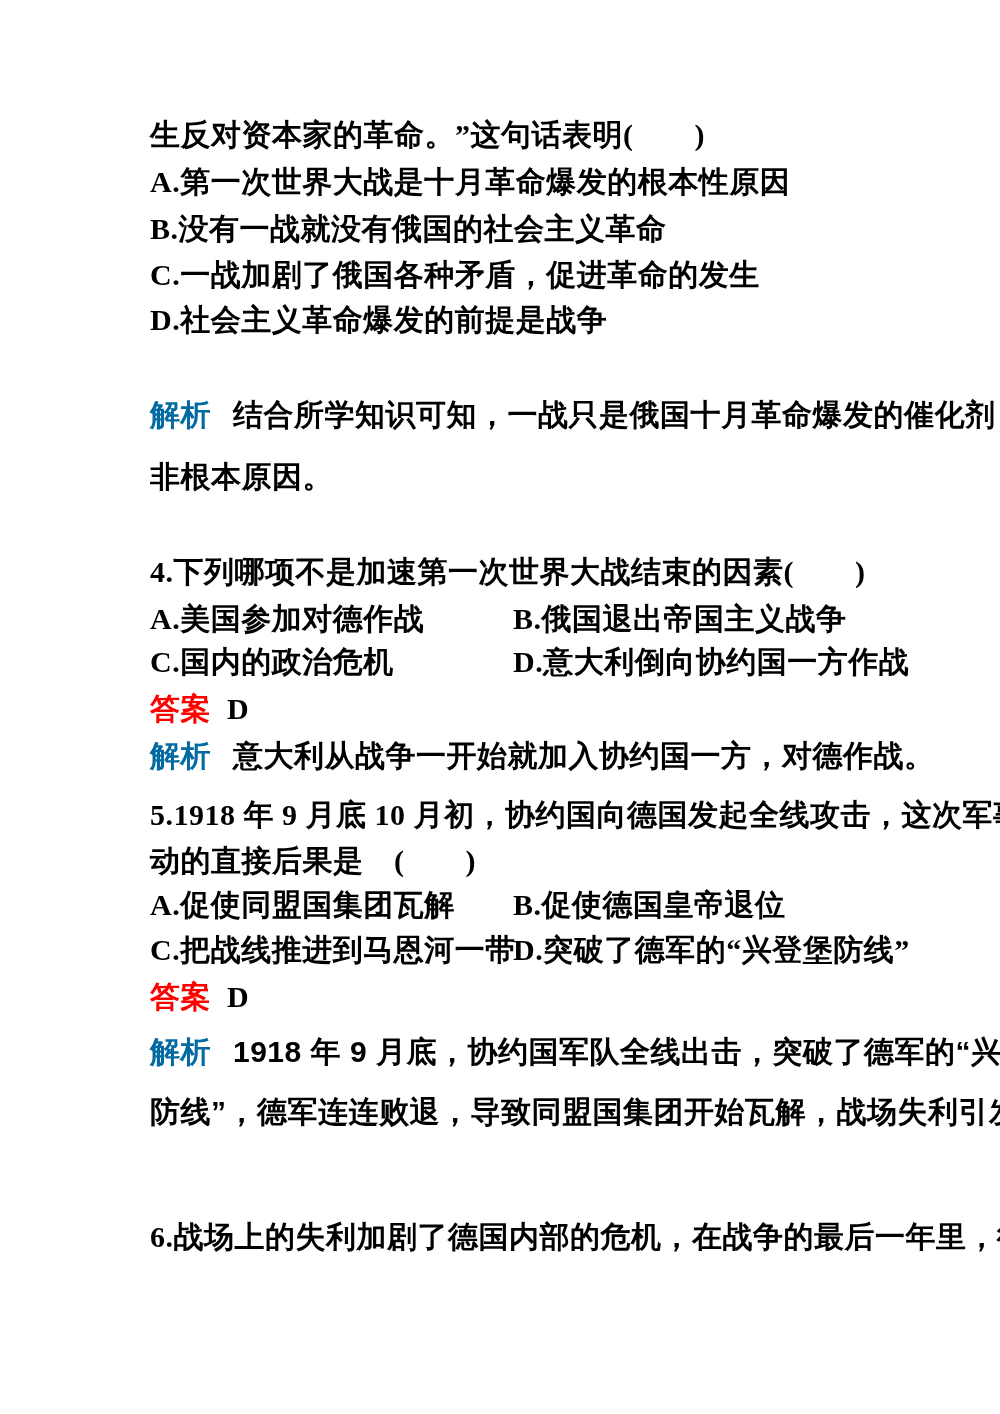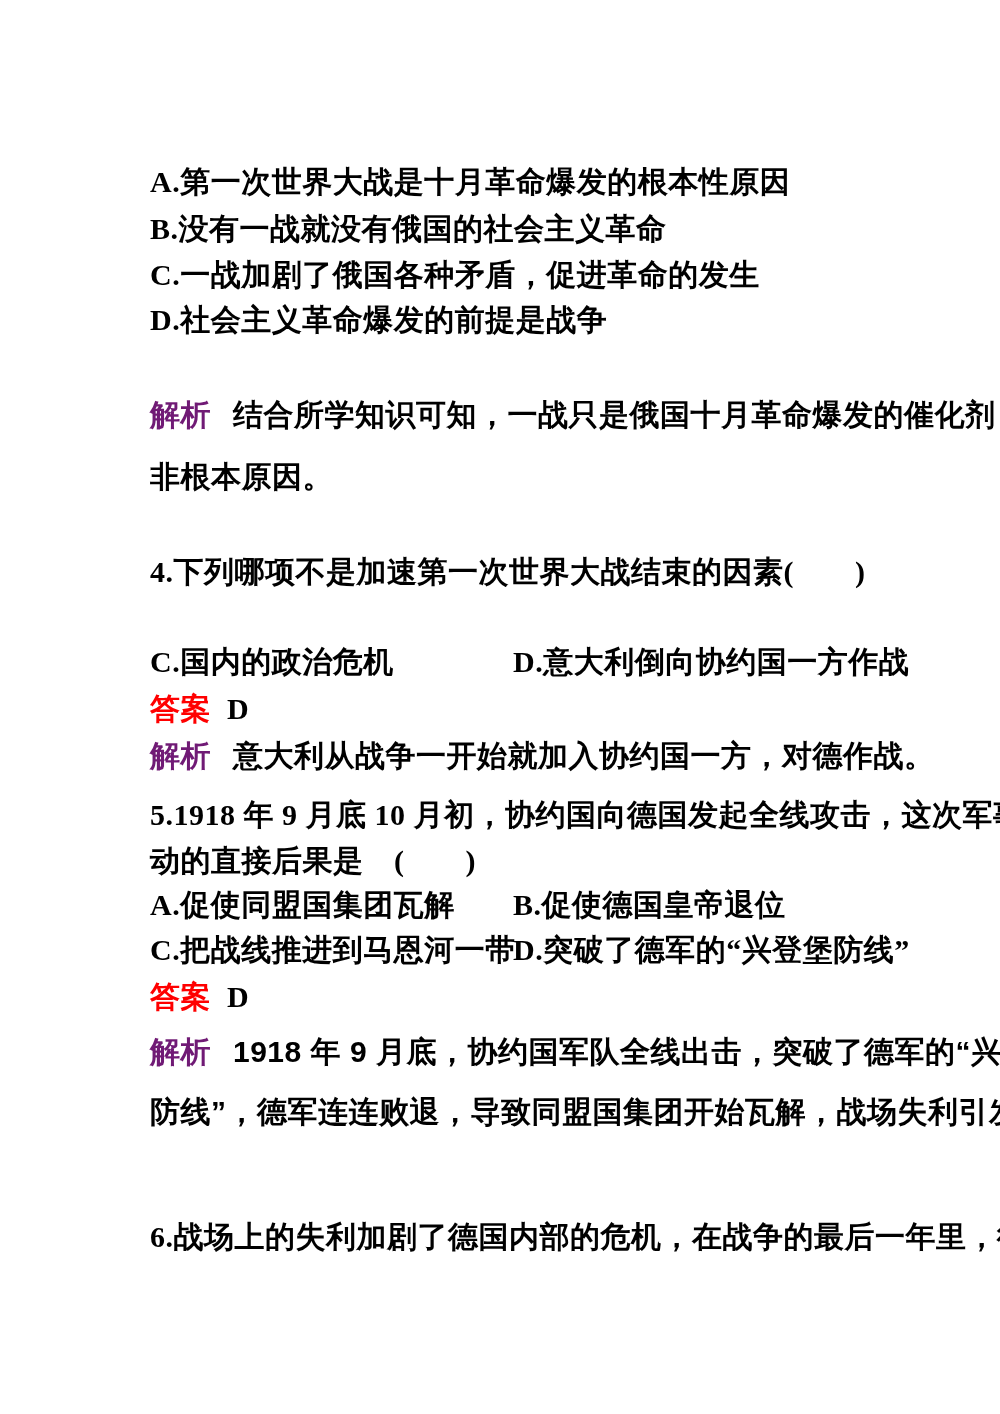--- a/index.html
+++ b/index.html
@@ -38,46 +38,51 @@
   }
   .ans-label {
     color: #ff0000;
     margin-right: 16px;
   }
   .ans-letter {
     font-weight: 700;
     font-family: "Liberation Serif", "DejaVu Serif", serif;
   }
   .jx-label {
-    color: #701a75;
+    color: #0369a1;
     margin-right: 22px;
     font-weight: 600;
     margin-top: 40px;
   }
   .jx-text {
     font-family: "Liberation Sans", "DejaVu Sans", sans-serif;
     font-weight: 700;
     letter-spacing: 0.5px;
   }
 </style>
 </head>
 <body>
 
 <div class="page">
 
+  <div class="row" style="top:116px">生反对资本家的革命。”这句话表明(　　)</div>
   <div class="row" style="top:163px">A.第一次世界大战是十月革命爆发的根本性原因</div>
   <div class="row" style="top:210px">B.没有一战就没有俄国的社会主义革命</div>
   <div class="row" style="top:256px">C.一战加剧了俄国各种矛盾，促进革命的发生</div>
   <div class="row" style="top:301px">D.社会主义革命爆发的前提是战争</div>
   <div class="row" style="top:396px">
     <span class="jx-label">解析</span><span class="jx-text">结合所学知识可知，一战只是俄国十月革命爆发的催化剂，并</span>
   </div>
   <div class="row jx-text" style="top:458px">非根本原因。</div>
 
   <div class="row" style="top:553px">4.下列哪项不是加速第一次世界大战结束的因素(　　)</div>
+  <div class="row" style="top:600px">
+    <span>A.美国参加对德作战</span>
+    <span class="opt-right">B.俄国退出帝国主义战争</span>
+  </div>
   <div class="row" style="top:643px">
     <span>C.国内的政治危机</span>
     <span class="opt-right">D.意大利倒向协约国一方作战</span>
   </div>
   <div class="row" style="top:690px">
     <span class="ans-label">答案</span><span class="ans-letter">D</span>
   </div>
   <div class="row" style="top:737px">
     <span class="jx-label">解析</span><span class="jx-text">意大利从战争一开始就加入协约国一方，对德作战。</span>
   </div>

